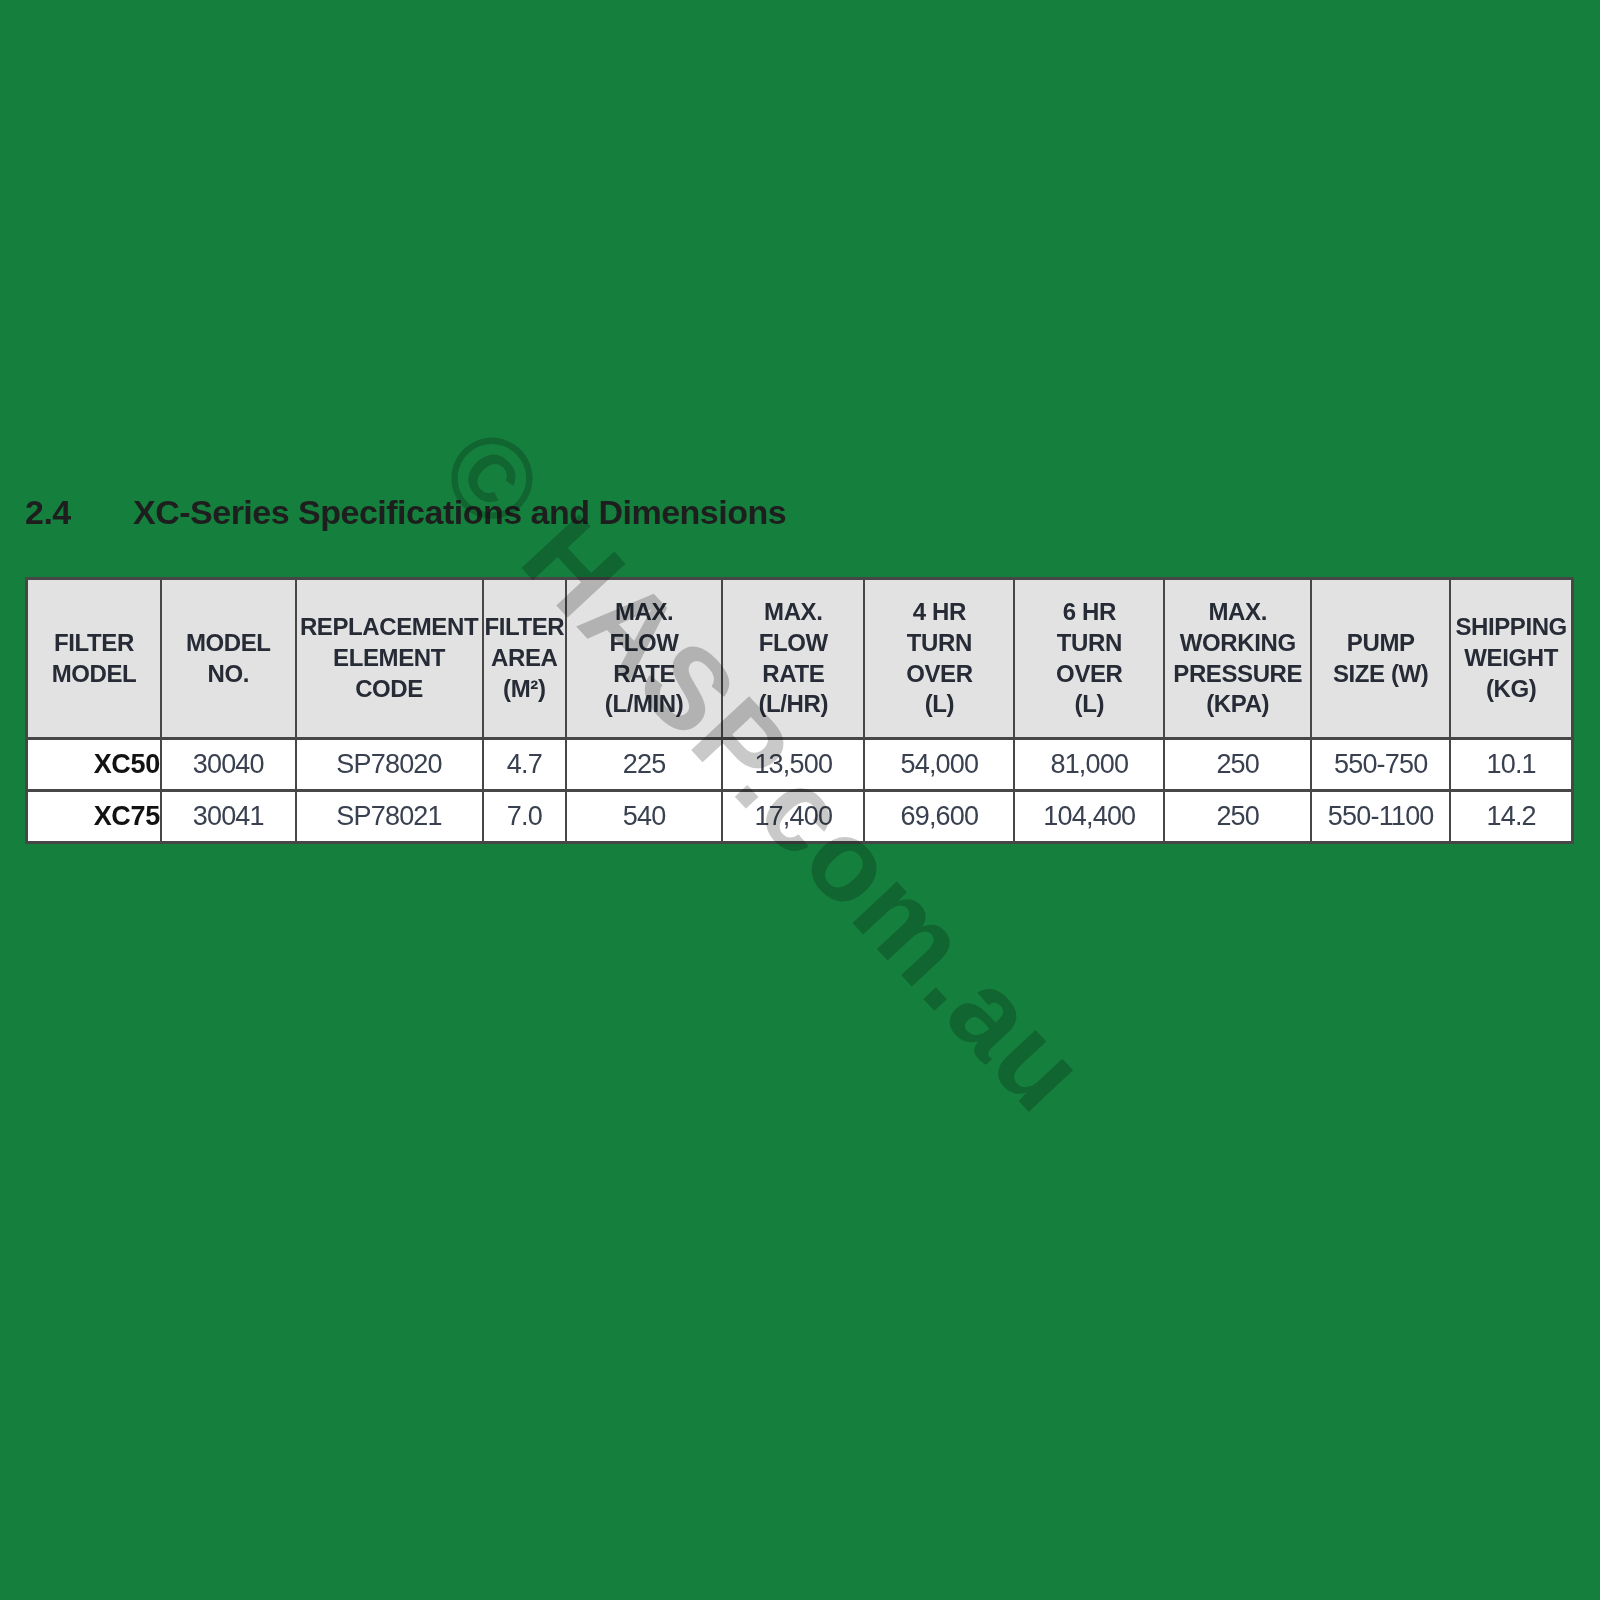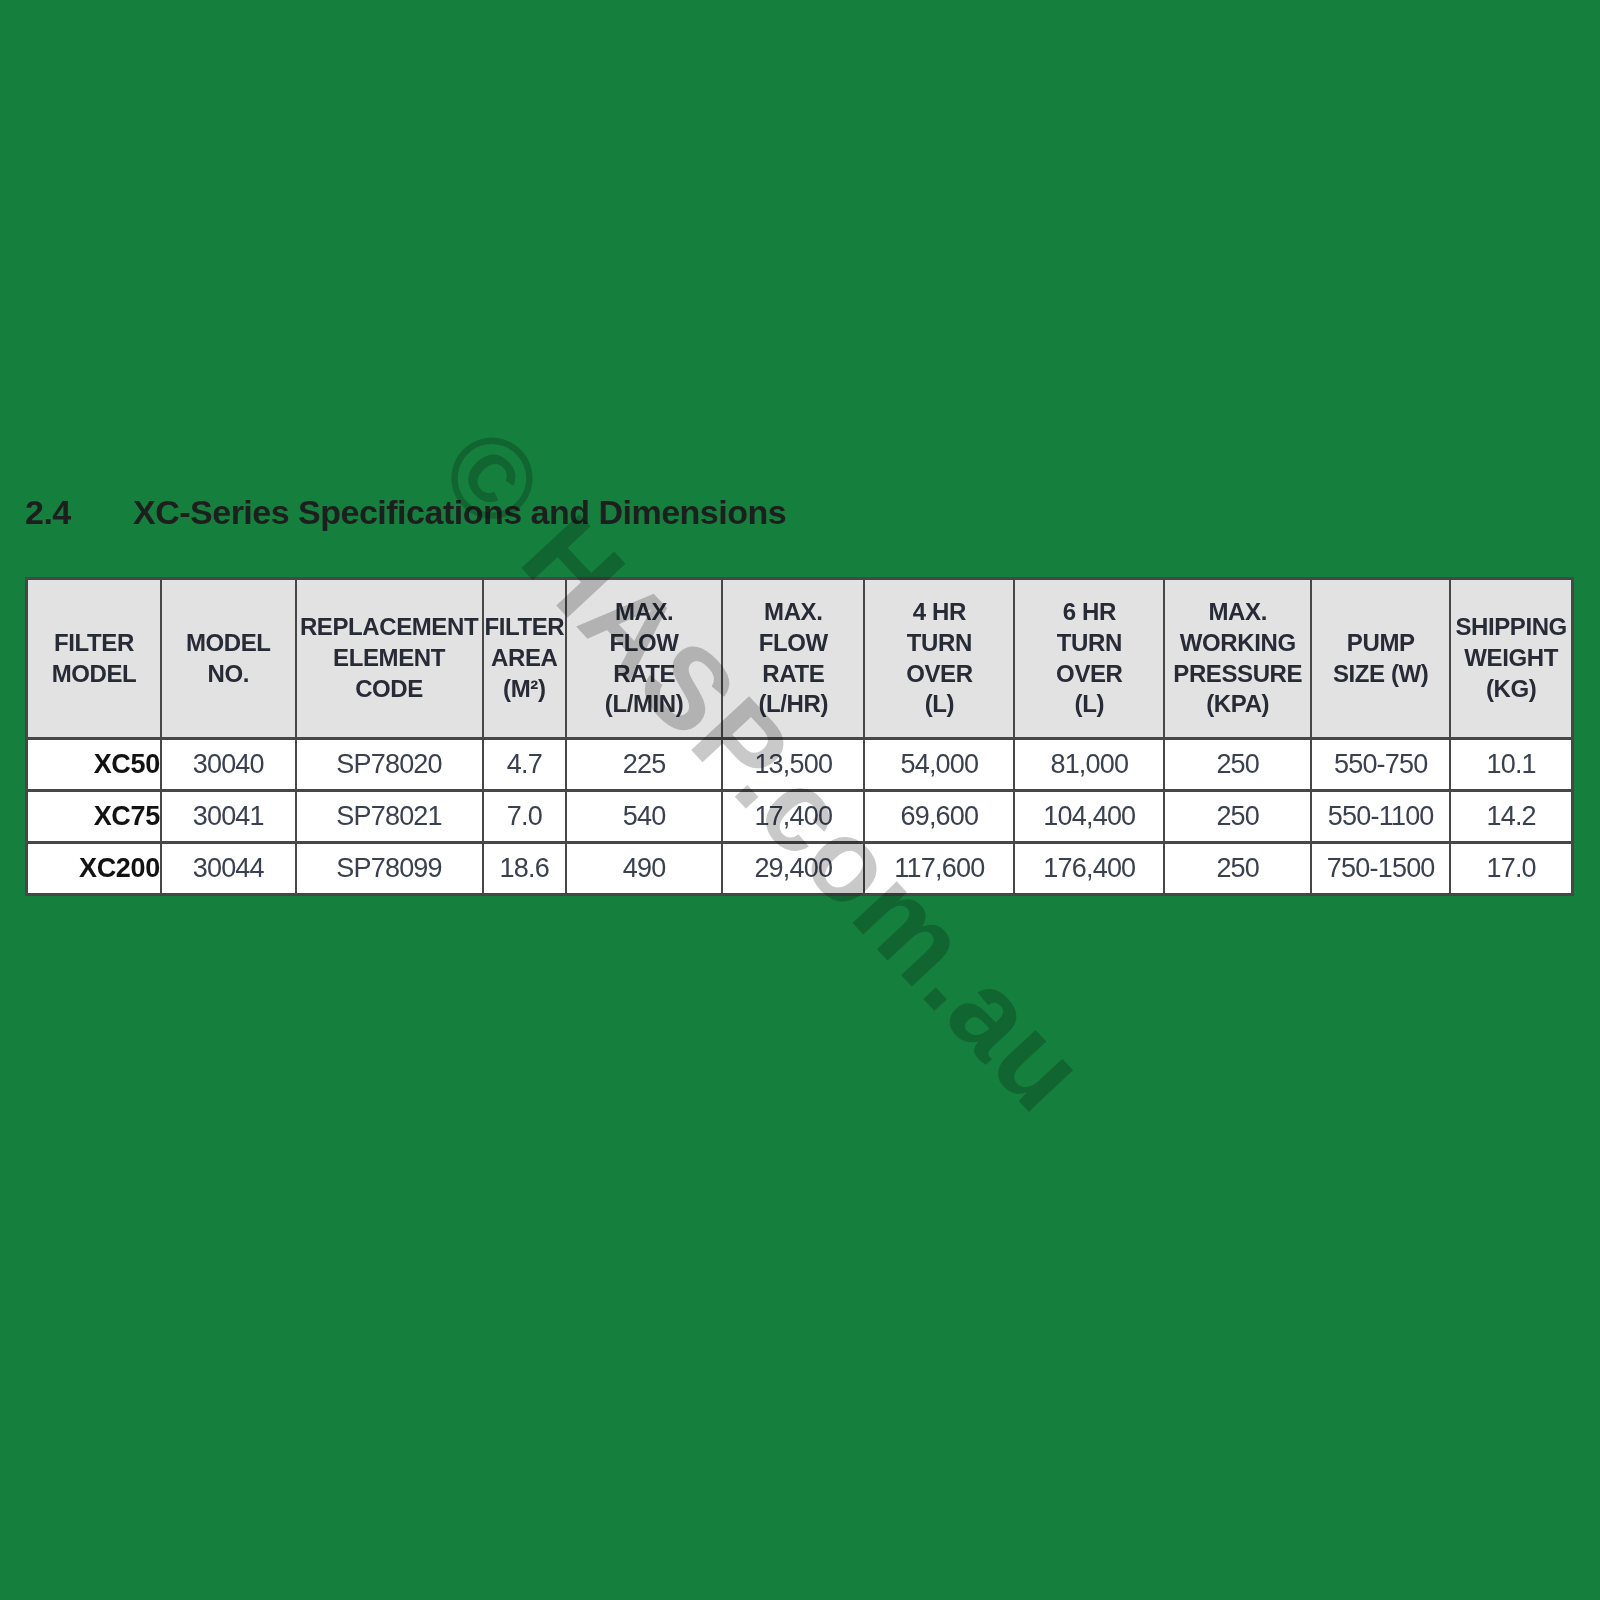--- a/index.html
+++ b/index.html
@@ -167,31 +167,18 @@
           <td class="col-replacement-element-code">SP78021</td>
           <td class="col-filter-area">7.0</td>
           <td class="col-max-flow-rate-l-min">540</td>
           <td class="col-max-flow-rate-l-hr">17,400</td>
           <td class="col-turnover-4hr">69,600</td>
           <td class="col-turnover-6hr">104,400</td>
           <td class="col-max-working-pressure">250</td>
           <td class="col-pump-size">550-1100</td>
           <td class="col-shipping-weight">14.2</td>
         </tr>
-        <tr>
-          <td class="col-filter-model">XC200</td>
-          <td class="col-model-no">30044</td>
-          <td class="col-replacement-element-code">SP78099</td>
-          <td class="col-filter-area">18.6</td>
-          <td class="col-max-flow-rate-l-min">490</td>
-          <td class="col-max-flow-rate-l-hr">29,400</td>
-          <td class="col-turnover-4hr">117,600</td>
-          <td class="col-turnover-6hr">176,400</td>
-          <td class="col-max-working-pressure">250</td>
-          <td class="col-pump-size">750-1500</td>
-          <td class="col-shipping-weight">17.0</td>
-        </tr>
       </tbody>
   </table>
 
   <div class="watermark">© HASP.com.au</div>
 
 </div>
 
 </body></html>

